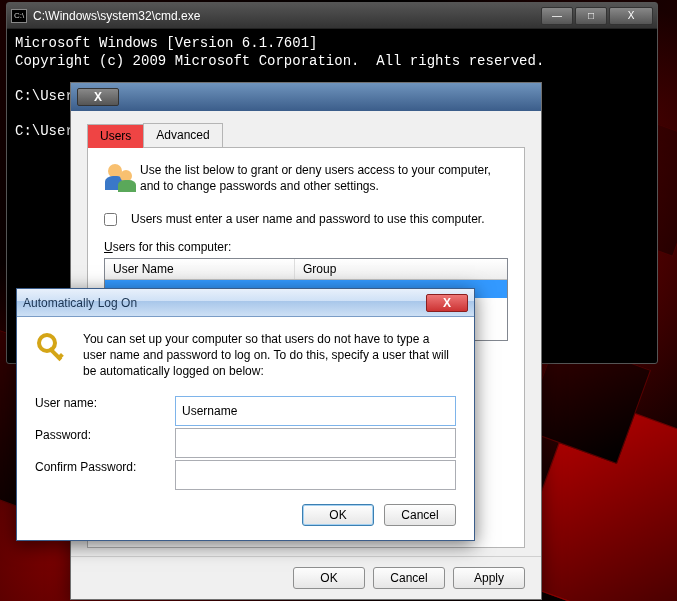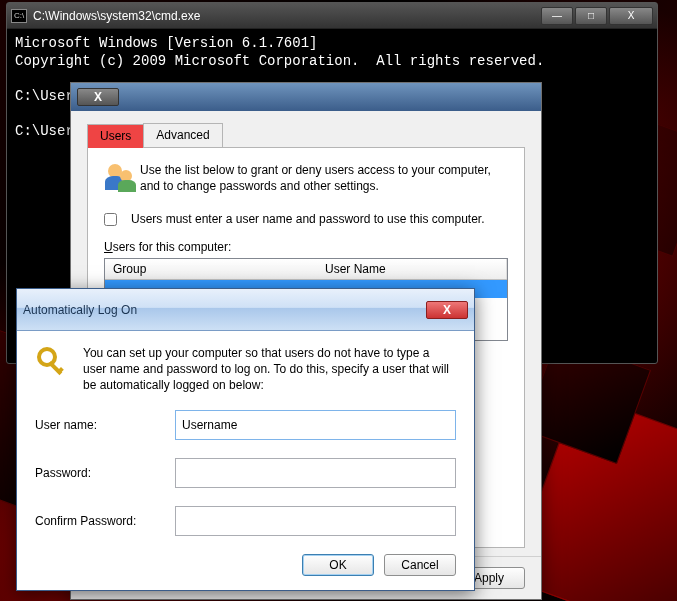--- a/index.html
+++ b/index.html
@@ -101,38 +101,38 @@
     font-family:inherit;padding:0 12px;
   }
 
   
   .alo{
     position:absolute;left:16px;top:288px;width:459px;
     background:#fff;border:1px solid #3b5d8a;
     box-shadow:0 4px 18px rgba(0,0,0,.55);
   }
   .alo-titlebar{
-    height:42px;
+    height:28px;
     background:linear-gradient(#e8f0fb 0%,#cfe1f6 45%,#a9c7ea 46%,#cde0f5 100%);
     display:flex;align-items:center;padding:0 6px;color:#1b3452;
     border-bottom:1px solid #7a9cc6;
   }
   .alo-titlebar .txt{flex:1;font-size:12px;}
   .alo-close{
     width:42px;height:18px;
     background:linear-gradient(#e77,#c33);
     border:1px solid #8a1f1f;border-radius:2px;color:#fff;
     display:flex;align-items:center;justify-content:center;font-weight:bold;
   }
   .alo-body{padding:14px 18px 14px;}
   .alo-intro{display:flex;gap:12px;margin-bottom:16px;}
   .alo-key{width:36px;height:36px;flex-shrink:0;position:relative;}
   .alo-key svg{width:36px;height:36px;}
   .alo-text{font-size:12px;line-height:1.35;}
-  .fieldrow{display:flex;align-items:center;margin-bottom:18px;}
+  .fieldrow{display:flex;align-items:flex-start;margin-bottom:2px;}
   .fieldrow label{width:140px;font-size:12px;}
   .fieldrow input{
     flex:1;height:30px;border:1px solid #7eb4ea;padding:0 6px;
     font-size:12px;font-family:inherit;background:#fff;
   }
   .fieldrow input.plain{border:1px solid #abadb3;}
   .alo-buttons{display:flex;justify-content:flex-end;gap:10px;margin-top:14px;}
   button.def{border-color:#3c7fb1;box-shadow:inset 0 0 0 1px #a4d1f2;}
 </style>
 </head>
@@ -182,22 +182,22 @@
         </div>
         <div class="intro-text">Use the list below to grant or deny users access to your computer, and to change passwords and other settings.</div>
       </div>
       <div class="chkrow">
         <input type="checkbox" style="">
         <label>Users must enter a user name and password to use this computer.</label>
       </div>
       <div class="ulabel"><span class="underline">U</span>sers for this computer:</div>
       <div class="userstable">
         <div class="hdr">
+          <div class="col un">User Name</div>
           <div class="col gr">Group</div>
-          <div class="col un">User Name</div>
         </div>
         <div class="rows">
           <div class="selrow"></div>
         </div>
       </div>
     </div>
   </div>
   <div class="ua-buttons">
     <button class="win">OK</button>
     <button class="win">Cancel</button>

